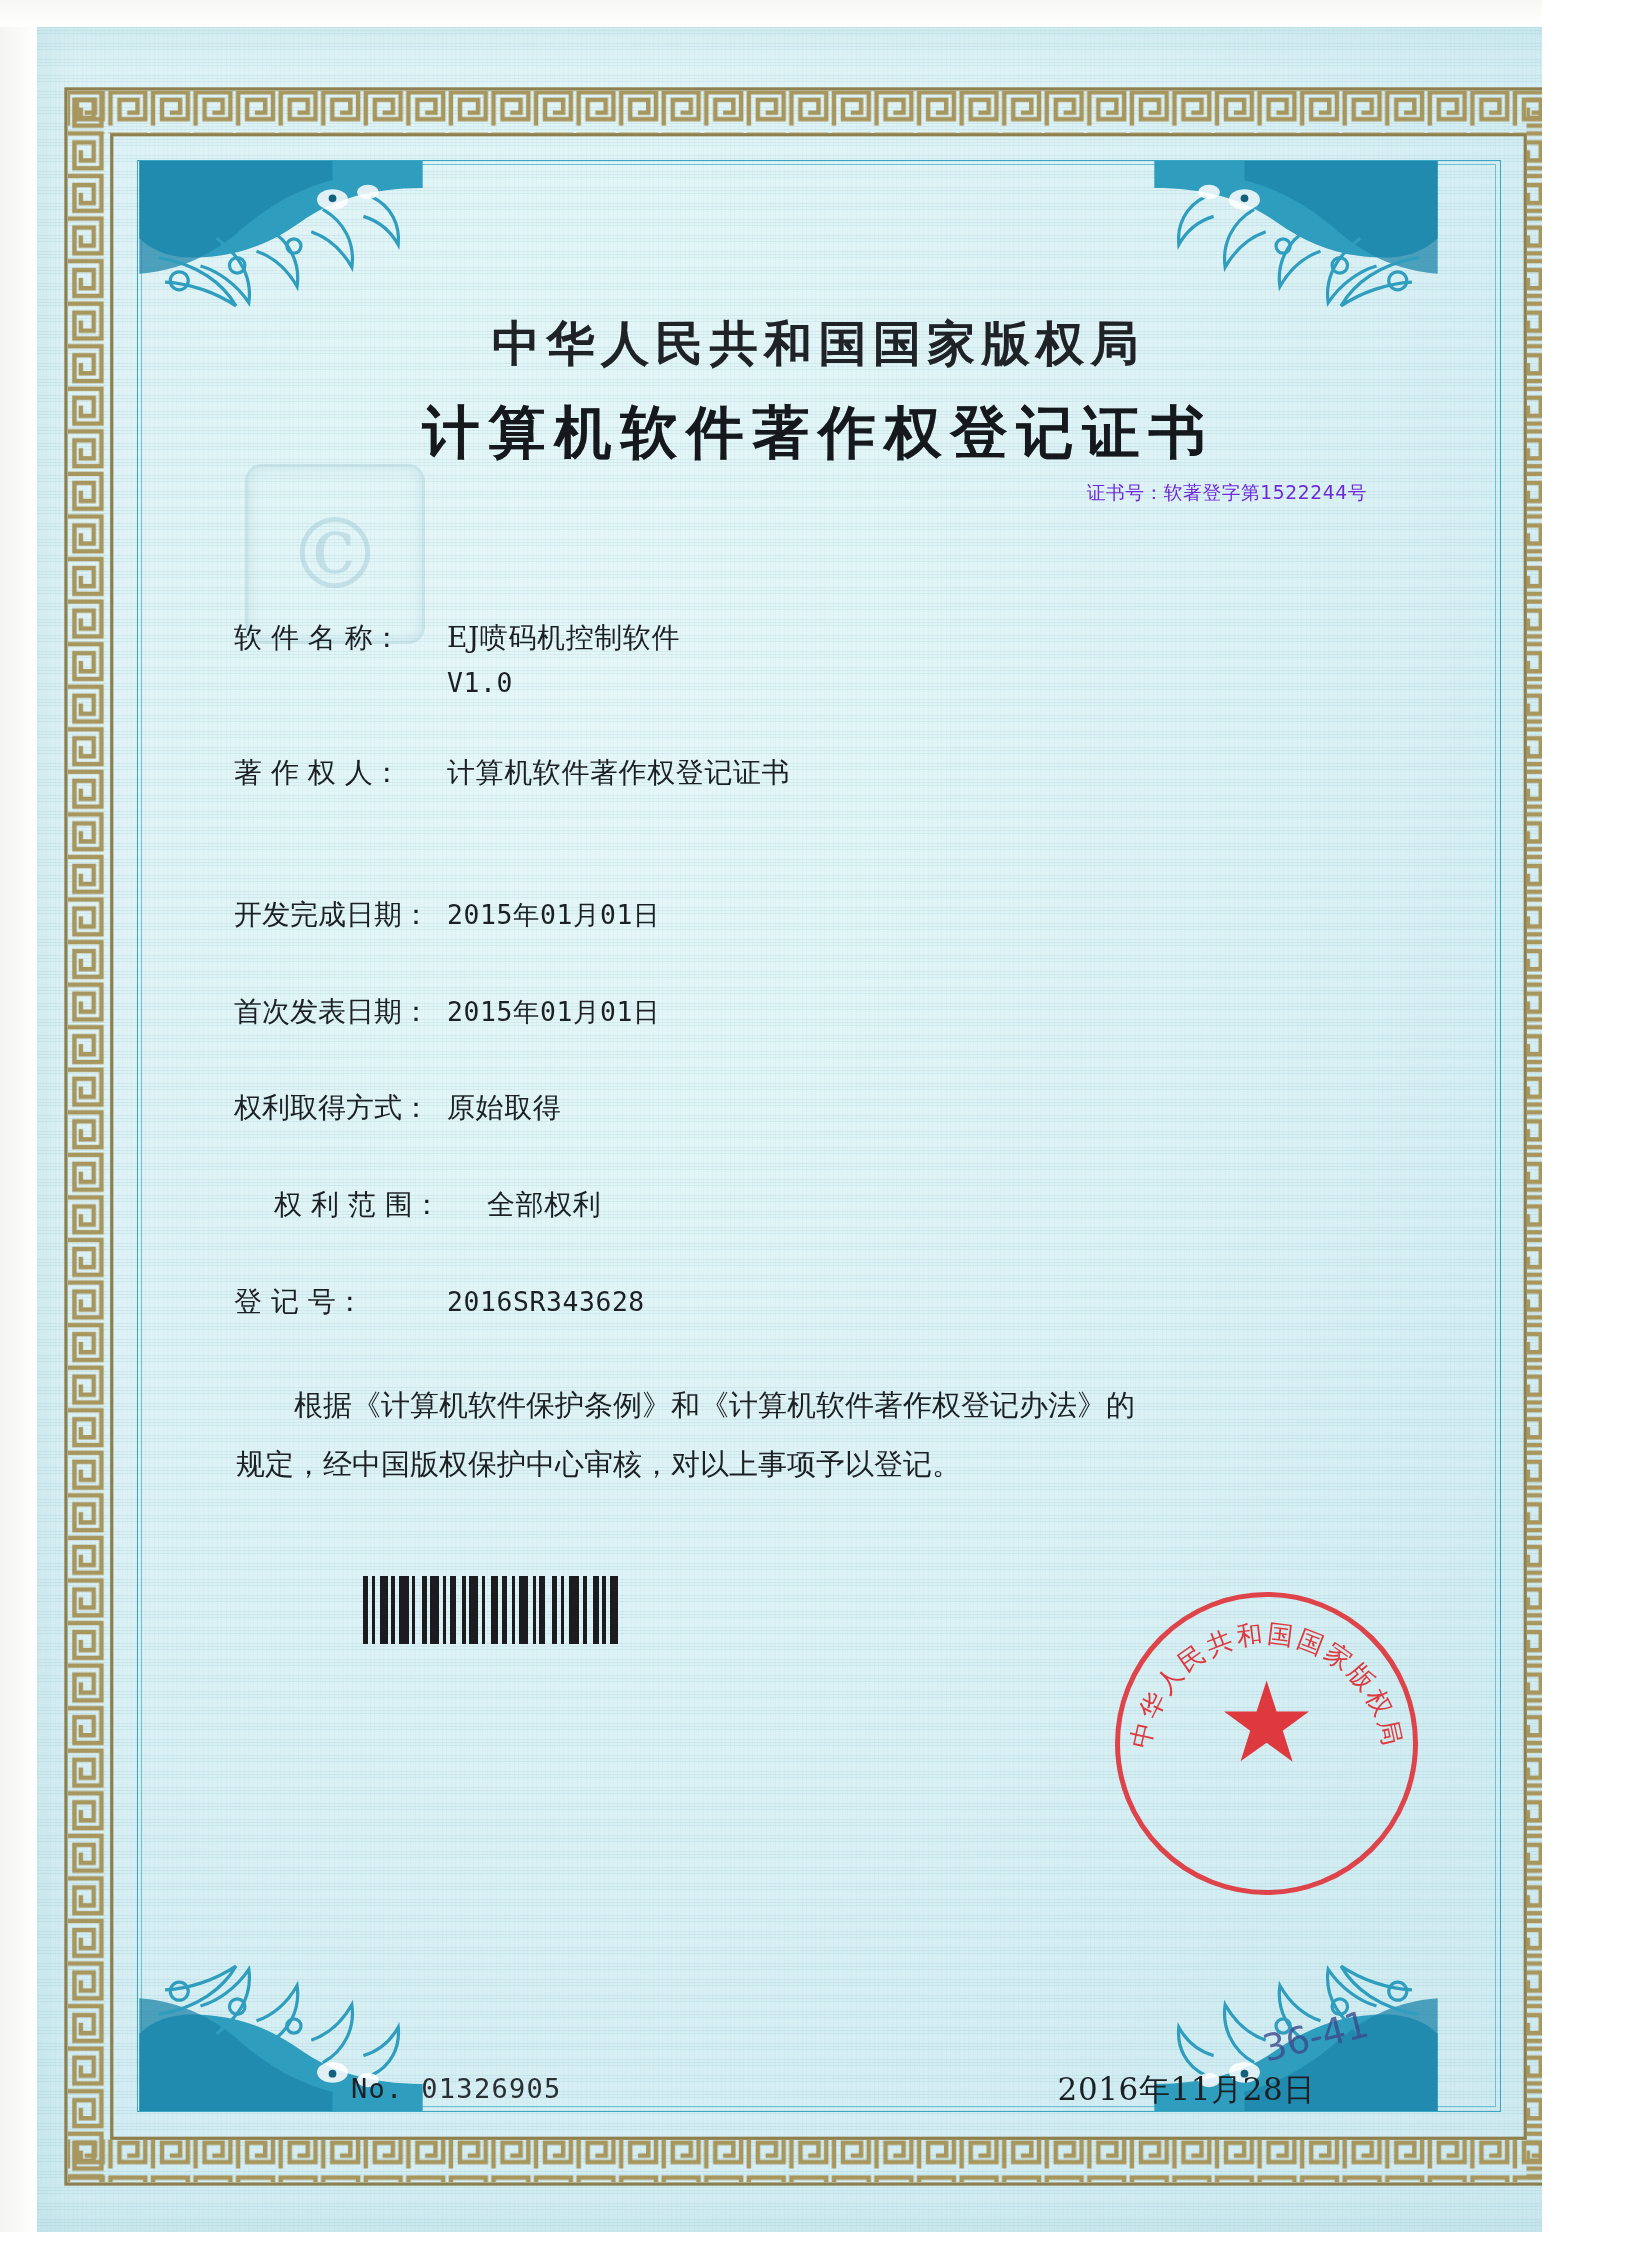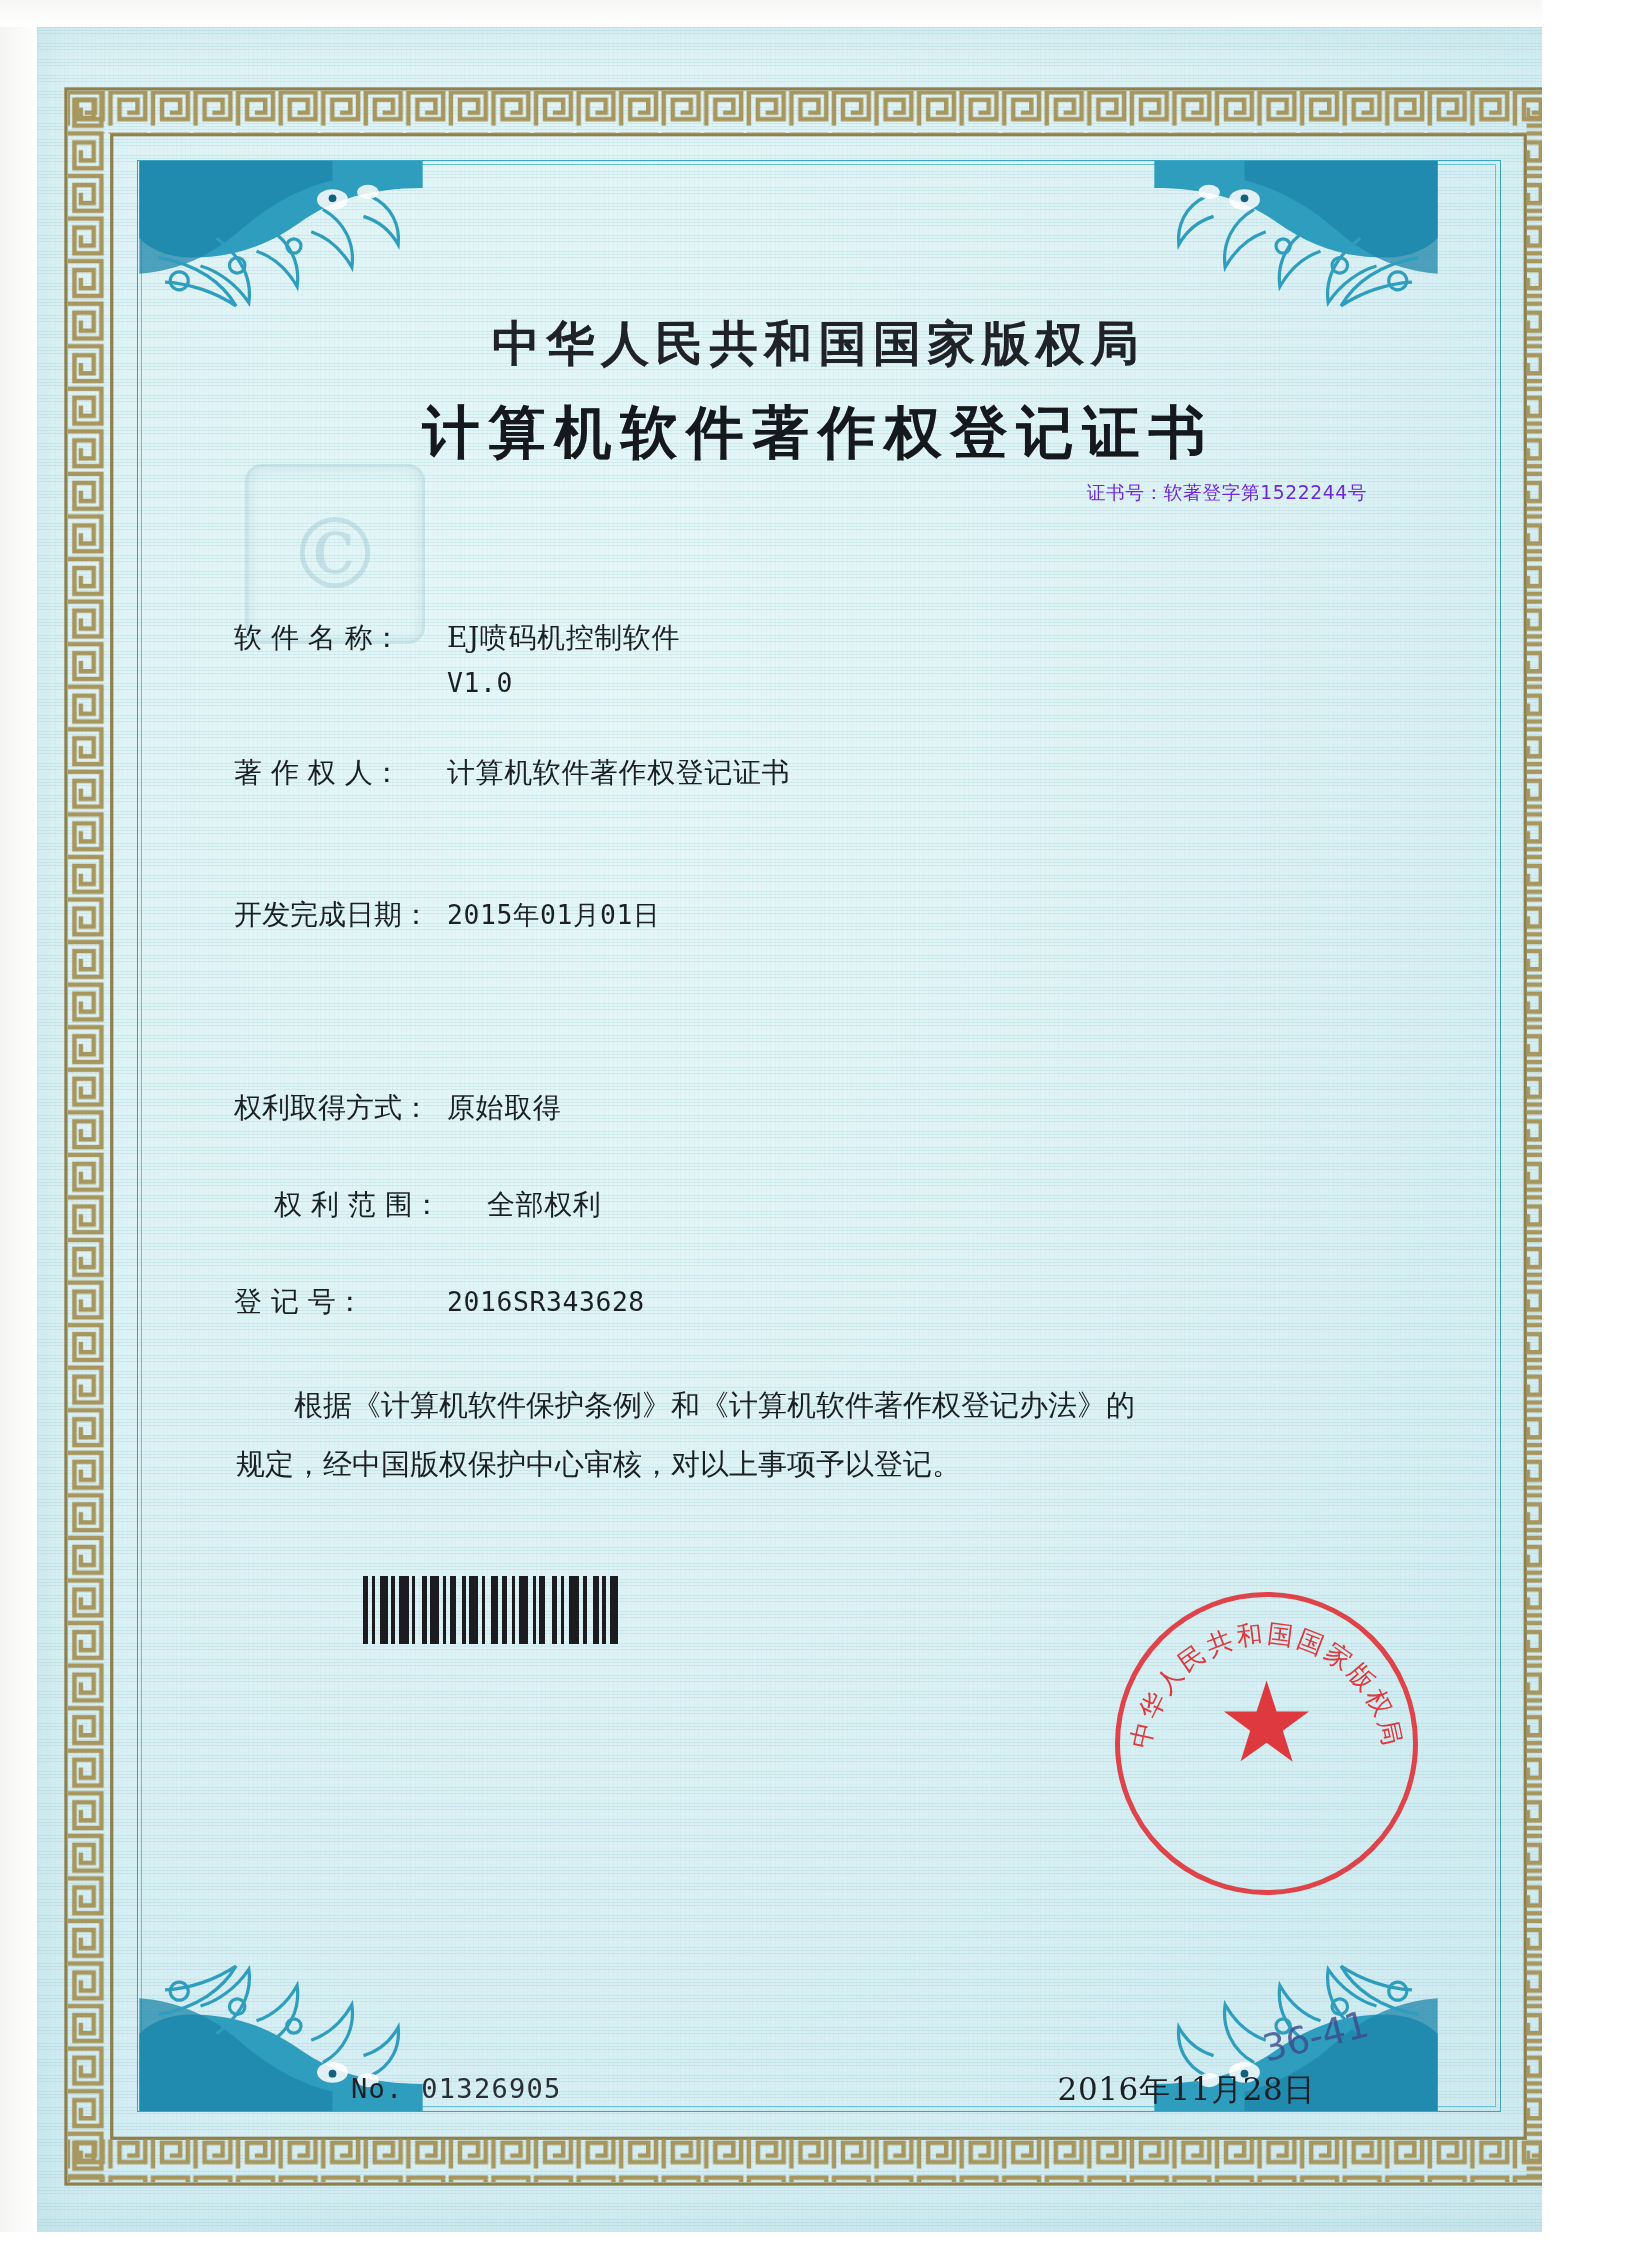--- a/index.html
+++ b/index.html
@@ -461,20 +461,23 @@
     </div>
 
     <div class="field field-f2">
       <span class="lbl">著 作 权 人：</span><span class="val">计算机软件著作权登记证书</span>
     </div>
 
     <div class="field field-f3">
       <span class="lbl">开发完成日期：</span><span class="val val-mono">2015年01月01日</span>
     </div>
 
+    <div class="field field-f4">
+      <span class="lbl">首次发表日期：</span><span class="val val-mono">2015年01月01日</span>
+    </div>
 
     <div class="field field-f5">
       <span class="lbl">权利取得方式：</span><span class="val">原始取得</span>
     </div>
 
     <div class="field field-f6">
       <span class="lbl">权 利 范 围：</span><span class="val">全部权利</span>
     </div>
 
     <div class="field field-f7">

